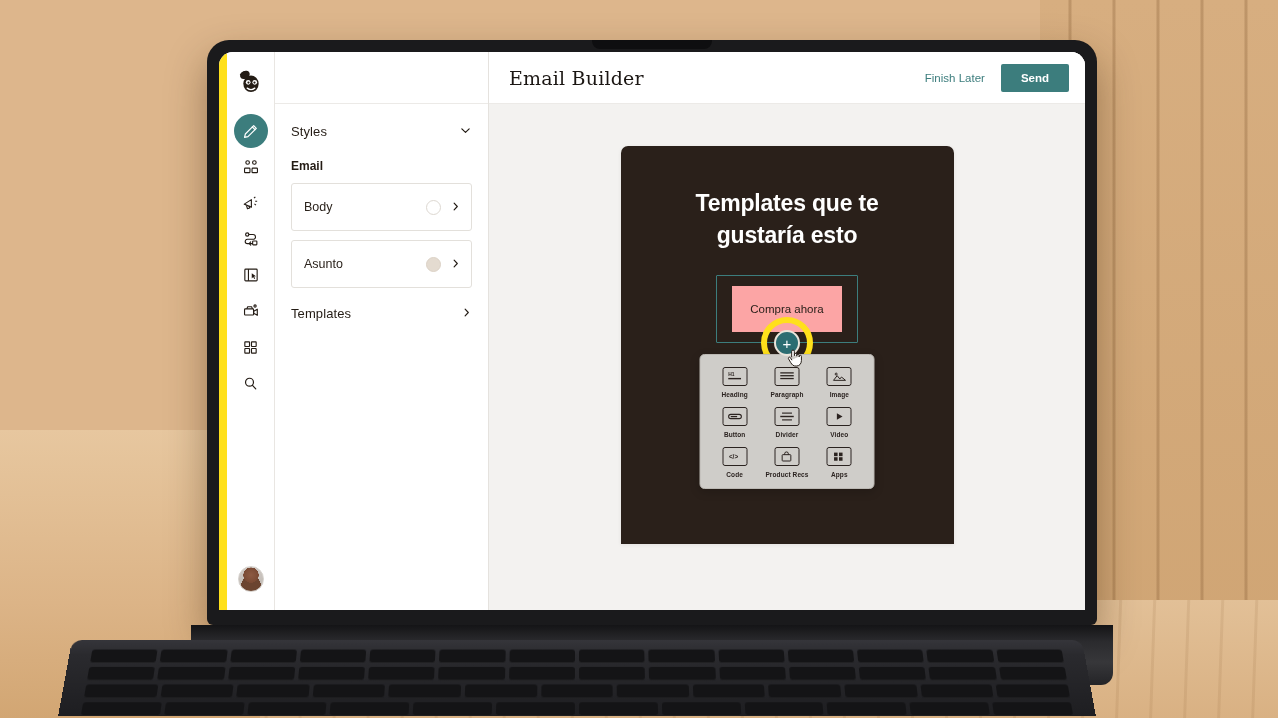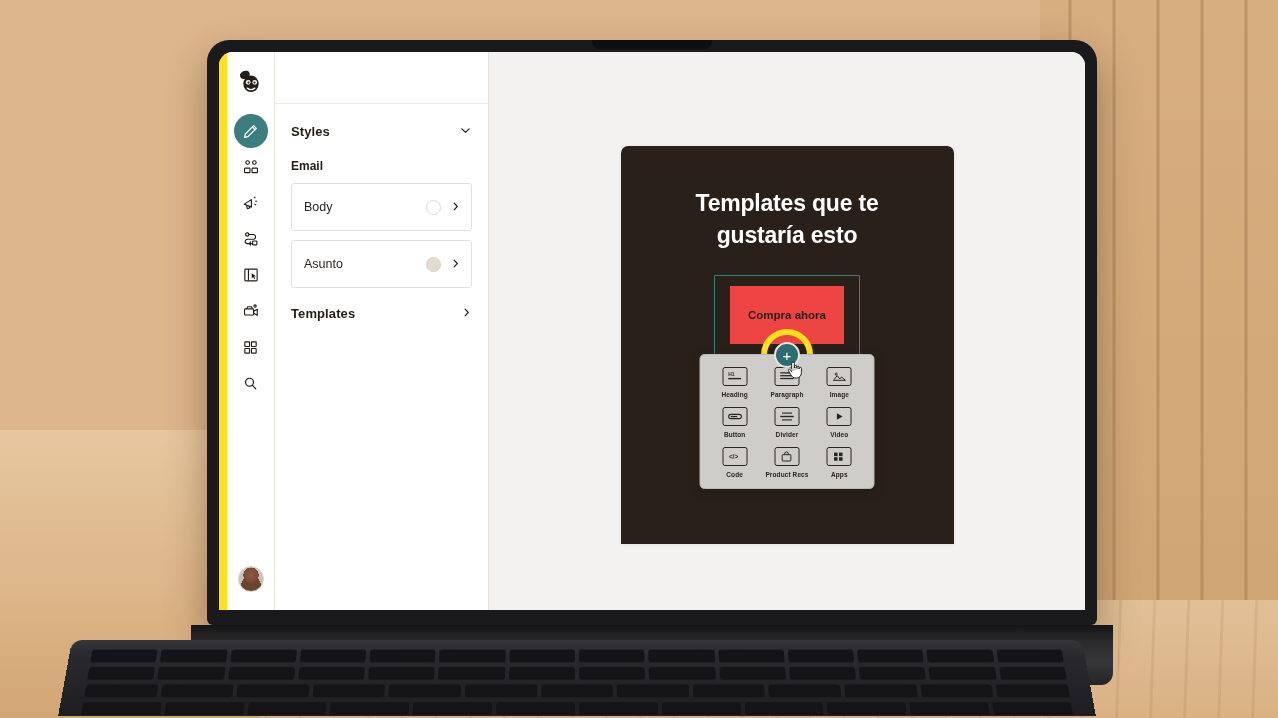--- a/index.html
+++ b/index.html
@@ -180,21 +180,21 @@
   }
   .panel-head-pad { height: 52px; border-bottom: 1px solid #eceae7; }
   .panel-body { padding: 14px 16px 0 16px; }
 
   .section-row {
     display: flex; align-items: center; justify-content: space-between;
     padding: 6px 0 14px 0;
     cursor: pointer;
   }
   .section-title {
-    font-size: 13px; font-weight: 700; color: #241c15;
+    font-size: 13px; font-weight: 400; color: #241c15;
     letter-spacing: 0.1px;
   }
   .chev { color: #3a3129; font-size: 12px; line-height: 1; }
 
   .group-label {
     font-size: 12px; font-weight: 700; color: #241c15;
     margin: 6px 0 10px 0;
   }
   .color-row {
     display: flex; align-items: center; justify-content: space-between;
@@ -296,25 +296,25 @@
     margin-top: 24px;
     display: inline-block;
     position: relative;
   }
   .cta-outline {
     border: 1.5px solid #3c7d7d;
     padding: 10px 15px;
     border-radius: 1px;
   }
   .cta-button {
-    background: #ef4444;
+    background: #fca5a5;
     color: #2a201a;
     font-size: 11.5px;
-    font-weight: 700;
-    padding: 23px 18px;
+    font-weight: 400;
+    padding: 17px 18px;
     display: inline-block;
     cursor: pointer;
   }
 
   
   .add-affordance {
     position: absolute;
     left: 50%;
     bottom: -13px;
     transform: translateX(-50%);
@@ -551,20 +551,27 @@
                   <path d="M6 3.2l4.6 4.8L6 12.8"></path>
                 </svg>
             </span>
           </div>
 
         </div>
       </div>
 
       <div class="canvas">
 
+        <div class="topbar">
+          <span class="app-title">Email Builder</span>
+          <span class="topbar-right">
+            <span class="link-finish">Finish Later</span>
+            <button class="btn-send">Send</button>
+          </span>
+        </div>
 
         <div class="email-card">
 
           <div class="email-body">
             <div class="email-heading">Templates que te gustaría esto</div>
 
             <div class="cta-wrap">
               <div class="cta-outline">
                 <span class="cta-button">Compra ahora</span>
               </div>

